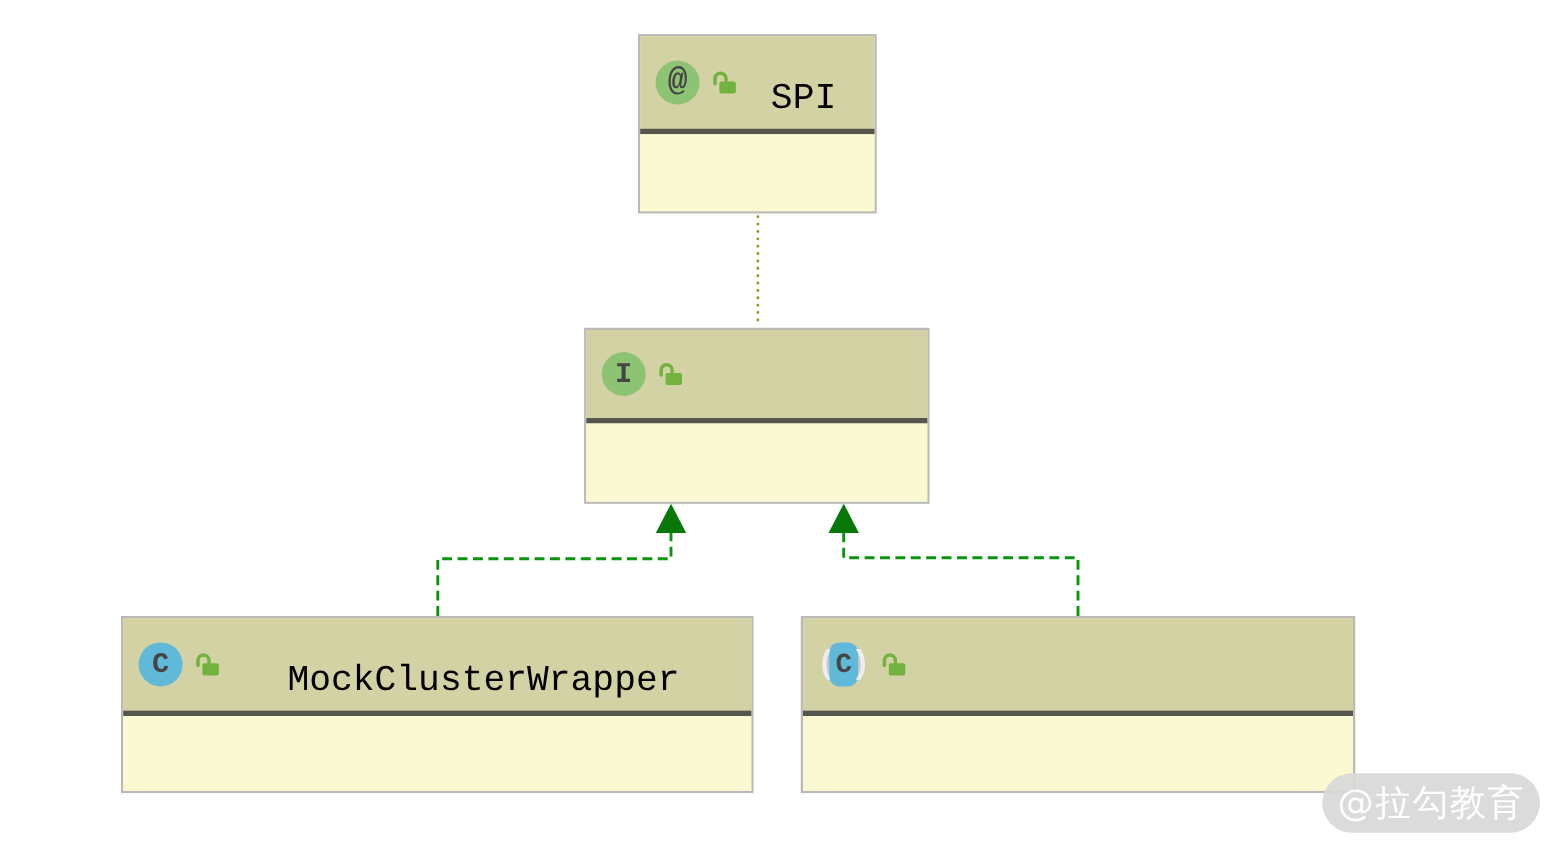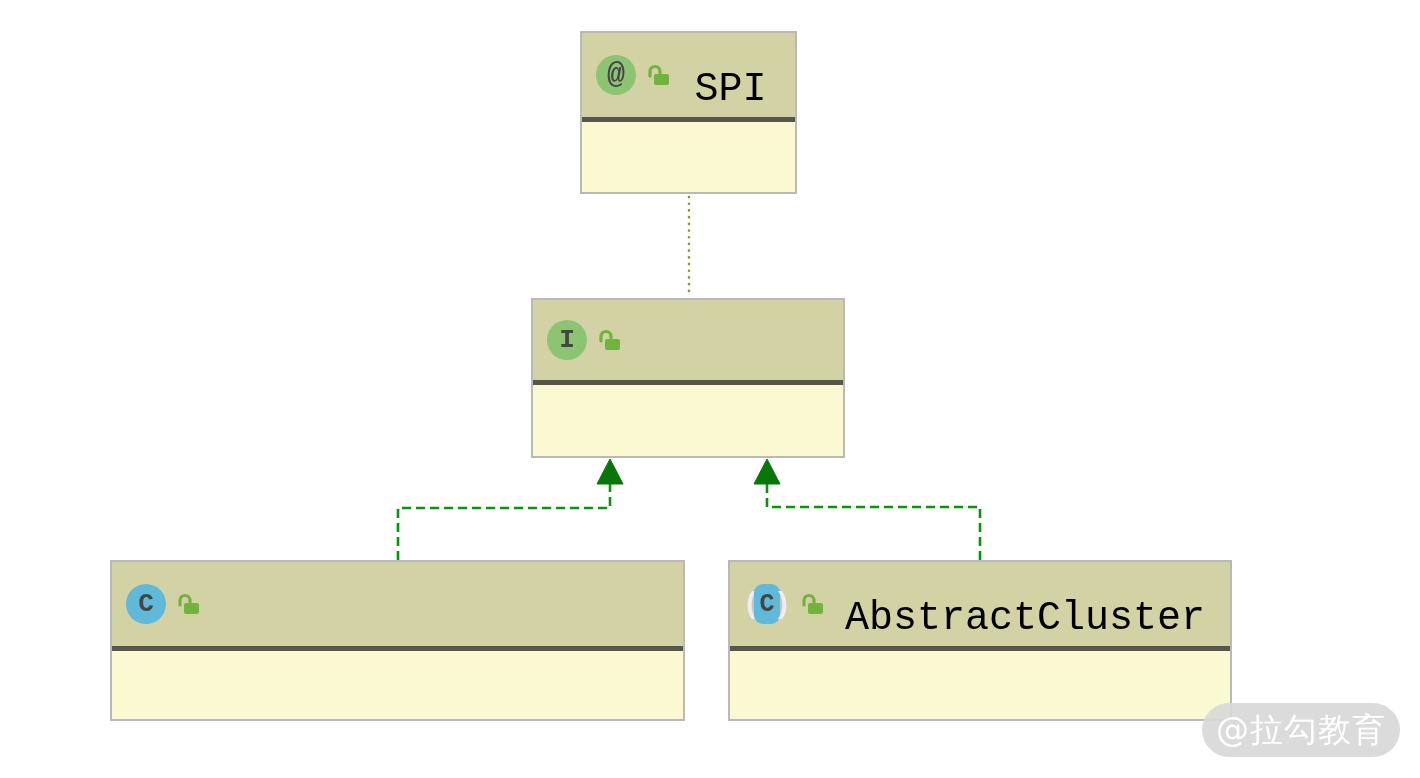--- a/index.html
+++ b/index.html
@@ -39,21 +39,21 @@
   .node-abstract{left:728px;top:560px;width:504px;height:161px;}
 
   .node-header{height:84px;background:var(--header-fill);display:flex;align-items:center;
     padding-left:14px;padding-right:10px;flex:0 0 auto;}
   .node-cluster .node-header{height:80px;}
   .node-separator{height:5px;background:var(--separator);flex:0 0 auto;}
   .node-body{flex:1 1 auto;background:var(--body-fill);}
 
   .node-name{flex:1 1 auto;text-align:center;
     font-family:"Liberation Mono","DejaVu Sans Mono",monospace;
-    font-size:40px;color:var(--name-color);white-space:nowrap;margin-top:28px;}
+    font-size:33px;color:var(--name-color);white-space:nowrap;margin-top:28px;}
 
   .icon-circle{width:40px;height:40px;border-radius:50%;display:flex;align-items:center;
     justify-content:center;flex:0 0 auto;
     font-family:"Liberation Mono","DejaVu Sans Mono",monospace;font-weight:bold;
     color:var(--icon-glyph);}
   .icon-circle.green{background:var(--interface-icon);}
   .icon-circle.blue{background:var(--class-icon);}
   .badge-at{font-size:30px;line-height:1;}
   .badge-letter{font-size:26px;line-height:1;}
 
@@ -134,20 +134,21 @@
     <div class="node-header">
       <span class="icon-circle blue">
         <span class="badge-letter">C</span>
       </span>
       <span class="lock">
         <svg width="26" height="24" viewBox="0 0 26 24">
           <path d="M4 13 V8.5 a5 5 0 0 1 10 0 V10" fill="none" stroke="var(--lock-icon)" stroke-width="3.2" stroke-linecap="round"></path>
           <rect x="8" y="11" width="15" height="11" rx="2" fill="var(--lock-icon)"></rect>
         </svg>
       </span>
+      <span class="node-name">MockClusterWrapper</span>
     </div>
     <div class="node-separator"></div>
     <div class="node-body"></div>
   </div>
 
   <div class="node node-abstract">
     <div class="node-header">
       <span class="abstract-icon">
         <span class="abs-ring"></span>
         <span class="abs-paren left">(</span>
@@ -155,21 +156,20 @@
           <span>C</span>
         </span>
         <span class="abs-paren right">)</span>
       </span>
       <span class="lock">
         <svg width="26" height="24" viewBox="0 0 26 24">
           <path d="M4 13 V8.5 a5 5 0 0 1 10 0 V10" fill="none" stroke="var(--lock-icon)" stroke-width="3.2" stroke-linecap="round"></path>
           <rect x="8" y="11" width="15" height="11" rx="2" fill="var(--lock-icon)"></rect>
         </svg>
       </span>
-      <span class="node-name">AbstractCluster</span>
     </div>
     <div class="node-separator"></div>
     <div class="node-body"></div>
   </div>
 
   <div class="watermark">
     <span>@拉勾教育</span>
   </div>
 
 </div>

